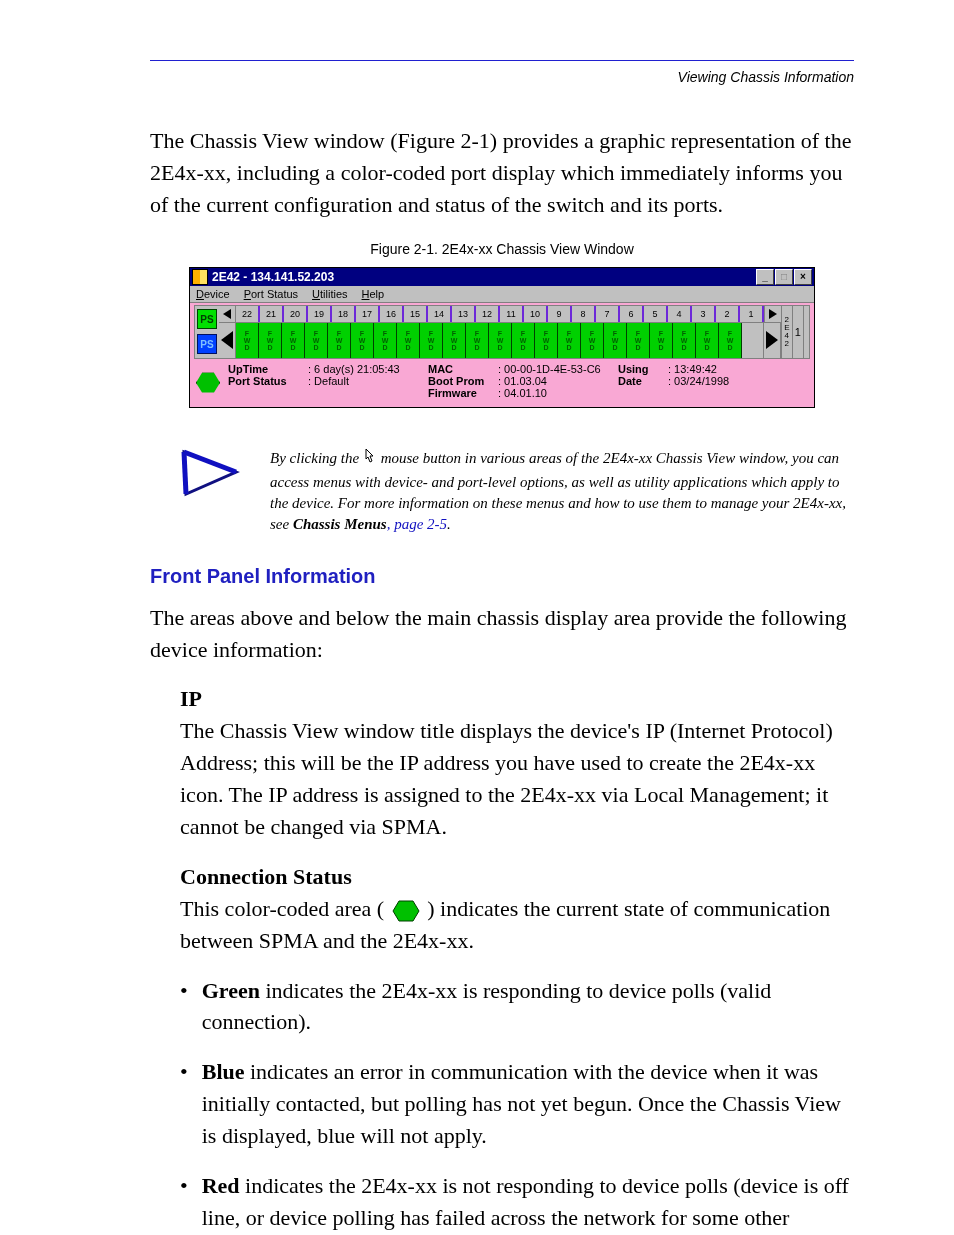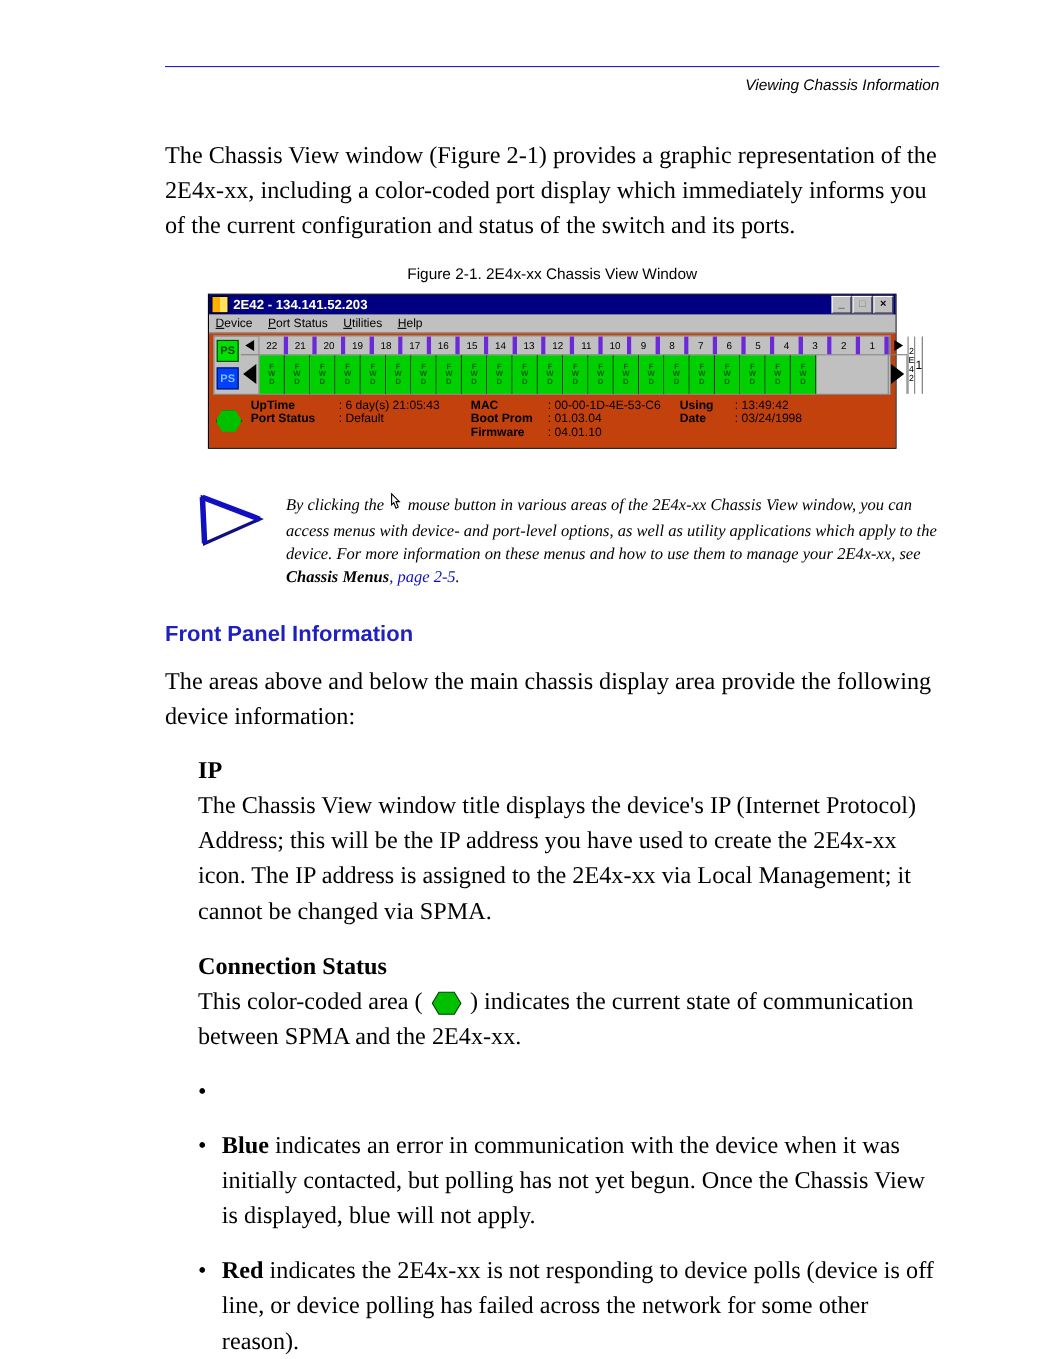--- a/index.html
+++ b/index.html
@@ -87,21 +87,21 @@
     display: flex;
     gap: 14px;
     border-bottom: 1px solid #808080;
   }
   .menubar .mi {
     cursor: pointer;
   }
   .menubar .mi .ul { text-decoration: underline; }
   .client {
     padding: 2px 4px 2px 4px;
-    background: #c2410c;
+    background: #f9a8d4;
   }
   .client-row1 {
     display: flex;
     align-items: stretch;
     height: 52px;
     border: 1px solid #808080;
     background: #c0c0c0;
   }
   .ps-col {
     width: 24px;
@@ -153,21 +153,21 @@
     border-top: 5px solid transparent;
     border-bottom: 5px solid transparent;
   }
   .arrow-left { border-right: 8px solid #000; }
   .arrow-right { border-left: 8px solid #000; }
   .arrow-left.big { border-top-width:9px; border-bottom-width:9px; border-right-width:12px; }
   .arrow-right.big { border-top-width:9px; border-bottom-width:9px; border-left-width:12px; }
   .pnum {
     width: 22px;
     display:flex; align-items:center; justify-content:center;
-    border-right: 4px solid #6d28d9;
+    border-right: 2px solid #6d28d9;
     font-size: 9px;
     background:#c0c0c0;
   }
   .pcell {
     width: 22px;
     background: #00d000;
     border-right: 1px solid #004000;
     display:flex; align-items:center; justify-content:center;
     color: #006000;
     font-size: 7px;
@@ -213,21 +213,21 @@
     display:grid;
     grid-template-columns: 80px 120px 70px 120px 50px auto;
     row-gap: 0px;
   }
   .status-grid div { white-space: nowrap; }
   .status-grid .lab { font-weight: bold; }
 
   
   .note-block {
     display:flex;
-    gap: 20px;
+    gap: 30px;
     margin: 20px 0 30px 30px;
     align-items:flex-start;
   }
   .note-tri {
     width: 60px; height: 50px;
     position: relative;
     flex-shrink:0;
   }
   .note-tri svg { width:100%; height:100%; }
   .note-text {
@@ -482,20 +482,21 @@
       <svg viewBox="0 0 28 24">
           <polygon points="7,2 21,2 27,12 21,22 7,22 1,12" fill="#00c000" stroke="#004000" stroke-width="1"></polygon>
         </svg>
     </span>
     <span>) indicates the current state of communication between SPMA and the 2E4x-xx.</span>
   </p>
 
   <div id="bullets">
       <p class="body-text indent" style="display: flex;">
         <span style="margin-right: 14px;">•</span>
+        <span><span class="bold">Green</span><span> indicates the 2E4x-xx is responding to device polls (valid connection).</span></span>
       </p>
       <p class="body-text indent" style="display: flex;">
         <span style="margin-right: 14px;">•</span>
         <span><span class="bold">Blue</span><span> indicates an error in communication with the device when it was initially contacted, but polling has not yet begun. Once the Chassis View is displayed, blue will not apply.</span></span>
       </p>
       <p class="body-text indent" style="display: flex;">
         <span style="margin-right: 14px;">•</span>
         <span><span class="bold">Red</span><span> indicates the 2E4x-xx is not responding to device polls (device is off line, or device polling has failed across the network for some other reason).</span></span>
       </p>
     </div>

